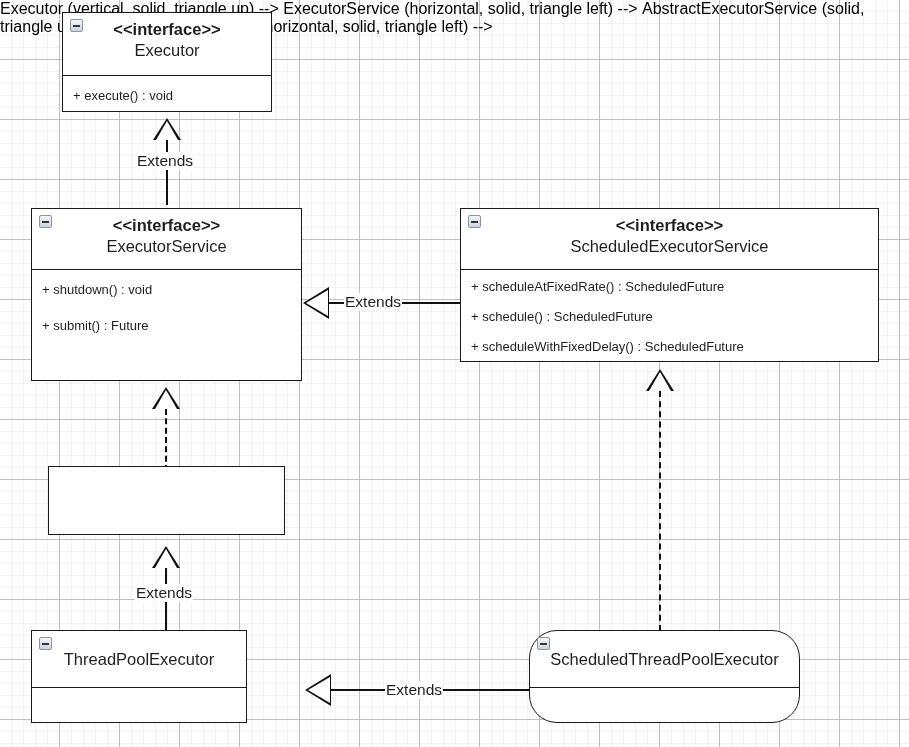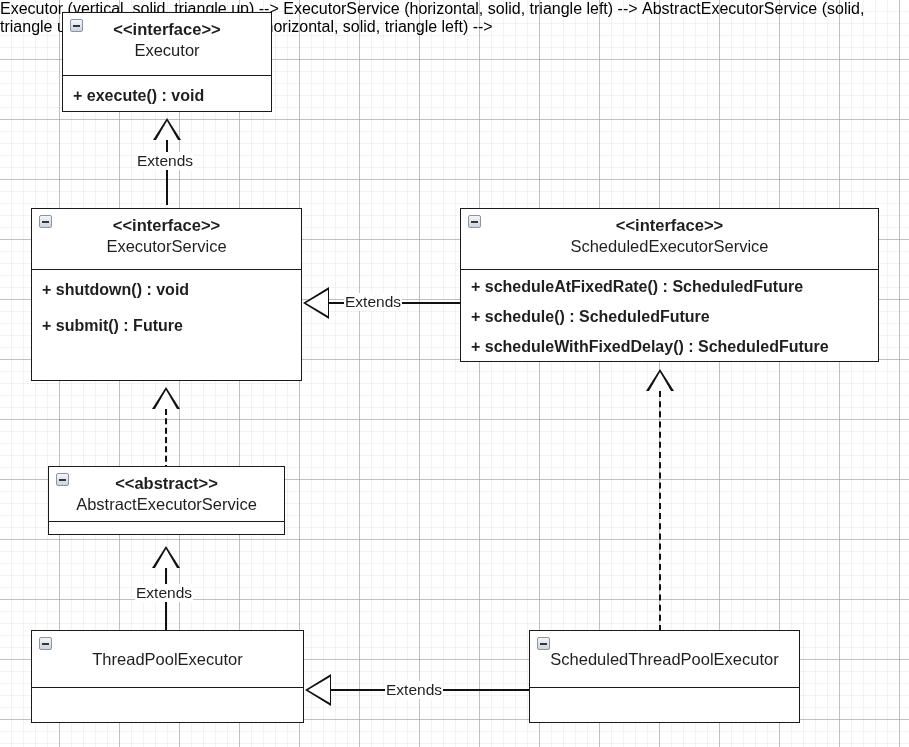--- a/index.html
+++ b/index.html
@@ -52,26 +52,25 @@
   }
   .stereo { display: block; font-weight: bold; }
   .cname  { display: block; }
 
   .uml-body {
     box-sizing: border-box;
     padding: 2px 0 2px 0;
   }
   .uml-body.empty { padding: 0; }
   .member {
-    font-size: 16px;
+    font-size: 13px;
     color: #1f1f1f;
     line-height: 20px;
     padding: 8px 0 8px 10px;
     white-space: nowrap;
-    font-weight: bold;
   }
 
   
   .minus-icon {
     position: absolute;
     left: 7px;
     top: 6px;
     width: 13px;
     height: 13px;
     box-sizing: border-box;
@@ -237,39 +236,34 @@
     </div>
     <div class="uml-body">
       <div class="member" style="padding:5px 0 5px 10px;">+ scheduleAtFixedRate() : ScheduledFuture</div>
       <div class="member" style="padding:5px 0 5px 10px;">+ schedule() : ScheduledFuture</div>
       <div class="member" style="padding:5px 0 5px 10px;">+ scheduleWithFixedDelay() : ScheduledFuture</div>
     </div>
   </div>
 
   
   <div class="uml-box" style="left:48px; top:466px; width:237px; height:69px;">
-    <div class="uml-header" style="height:55px;">
-      <span class="minus-icon"></span>
-      <span class="stereo">&lt;&lt;abstract&gt;&gt;</span>
-      <span class="cname">AbstractExecutorService</span>
-    </div>
     <div class="uml-body empty" style="height:11px;"></div>
   </div>
 
   
-  <div class="uml-box" style="left:31px; top:630px; width:273px; height:93px;">
+  <div class="uml-box" style="left:31px; top:630px; width:216px; height:93px;">
     <div class="uml-header no-stereo" style="height:57px;">
       <span class="minus-icon"></span>
       <span class="cname">ThreadPoolExecutor</span>
     </div>
     <div class="uml-body empty" style="height:34px;"></div>
   </div>
 
   
-  <div class="uml-box" style="left:529px; top:630px; width:271px; height:93px;">
+  <div class="uml-box" style="left:529px; top:630px; width:271px; height:93px;border-radius:28px;">
     <div class="uml-header no-stereo" style="height:57px;">
       <span class="minus-icon"></span>
       <span class="cname">ScheduledThreadPoolExecutor</span>
     </div>
     <div class="uml-body empty" style="height:34px;"></div>
   </div>
 
   
 
 </div>

